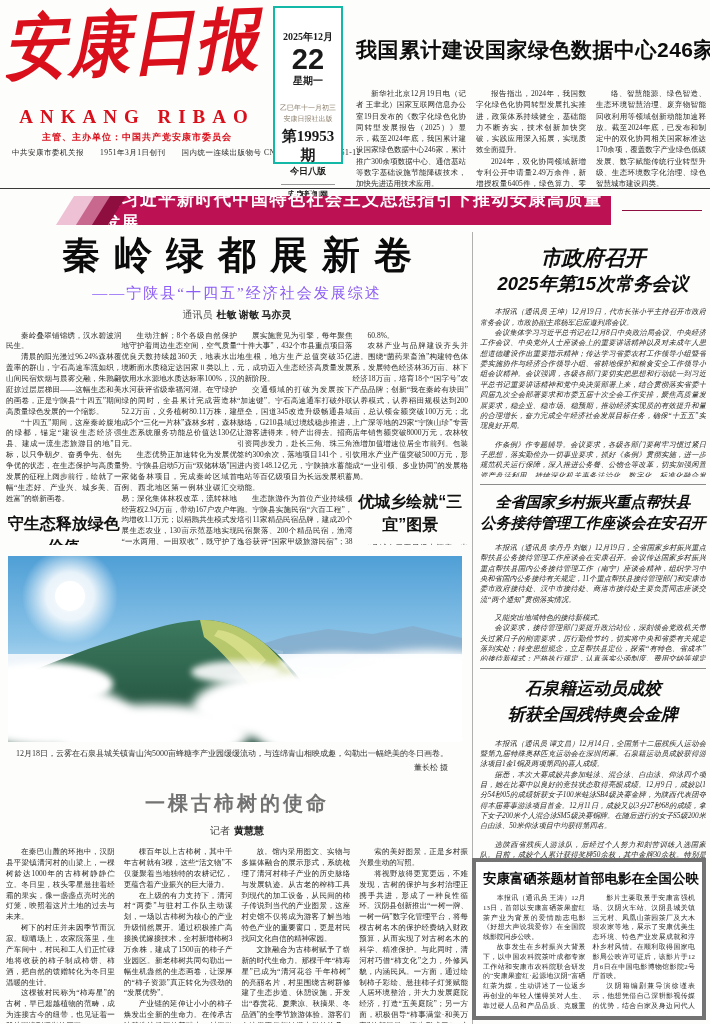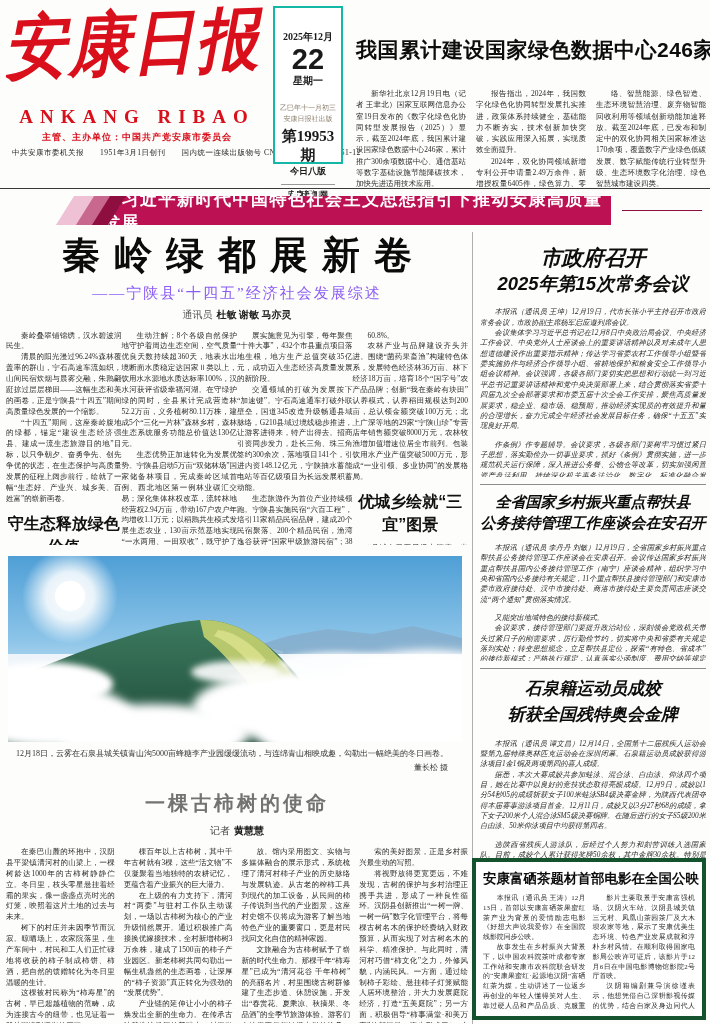--- a/index.html
+++ b/index.html
@@ -75,21 +75,21 @@
   .story-body{display:flex;gap:8px;overflow:hidden;margin-top:10px;flex-direction:column;}
   .scol{flex:1;font-size:7.3px;line-height:1.42;text-align:justify;color:#2a2a2a;}
   .gov-body{height:170px;}
   .rail-div{border-top:1px solid #8c8c8c;margin:7px 0;}
   .rural-h2 .l1,.rural-h2 .l2{font-size:15px;display:block;}
   .rural-body{height:118px;}
   .ath-h2 .l1,.ath-h2 .l2{font-size:17px;display:block;line-height:1.55;}
   .ath-body{height:124px;}
 
   
-  .movie-box{position:absolute;left:472px;top:858px;width:234px;height:162px;border:4px solid #14532d;background:#fff;box-sizing:border-box;padding:5px 7px;}
+  .movie-box{position:absolute;left:472px;top:858px;width:234px;height:162px;border:4px solid #737373;background:#fff;box-sizing:border-box;padding:5px 7px;}
   .movie-title{font-size:13.5px;font-weight:900;font-family:"Liberation Sans",sans-serif;text-align:center;white-space:nowrap;margin:3px 0 5px;color:#0d0d0d;}
   .movie-body{display:flex;gap:7px;height:118px;overflow:hidden;}
   .movie-body .scol{font-size:6.9px;}
 </style>
 </head>
 <body>
 
 <div class="page">
 
   <div class="masthead">

